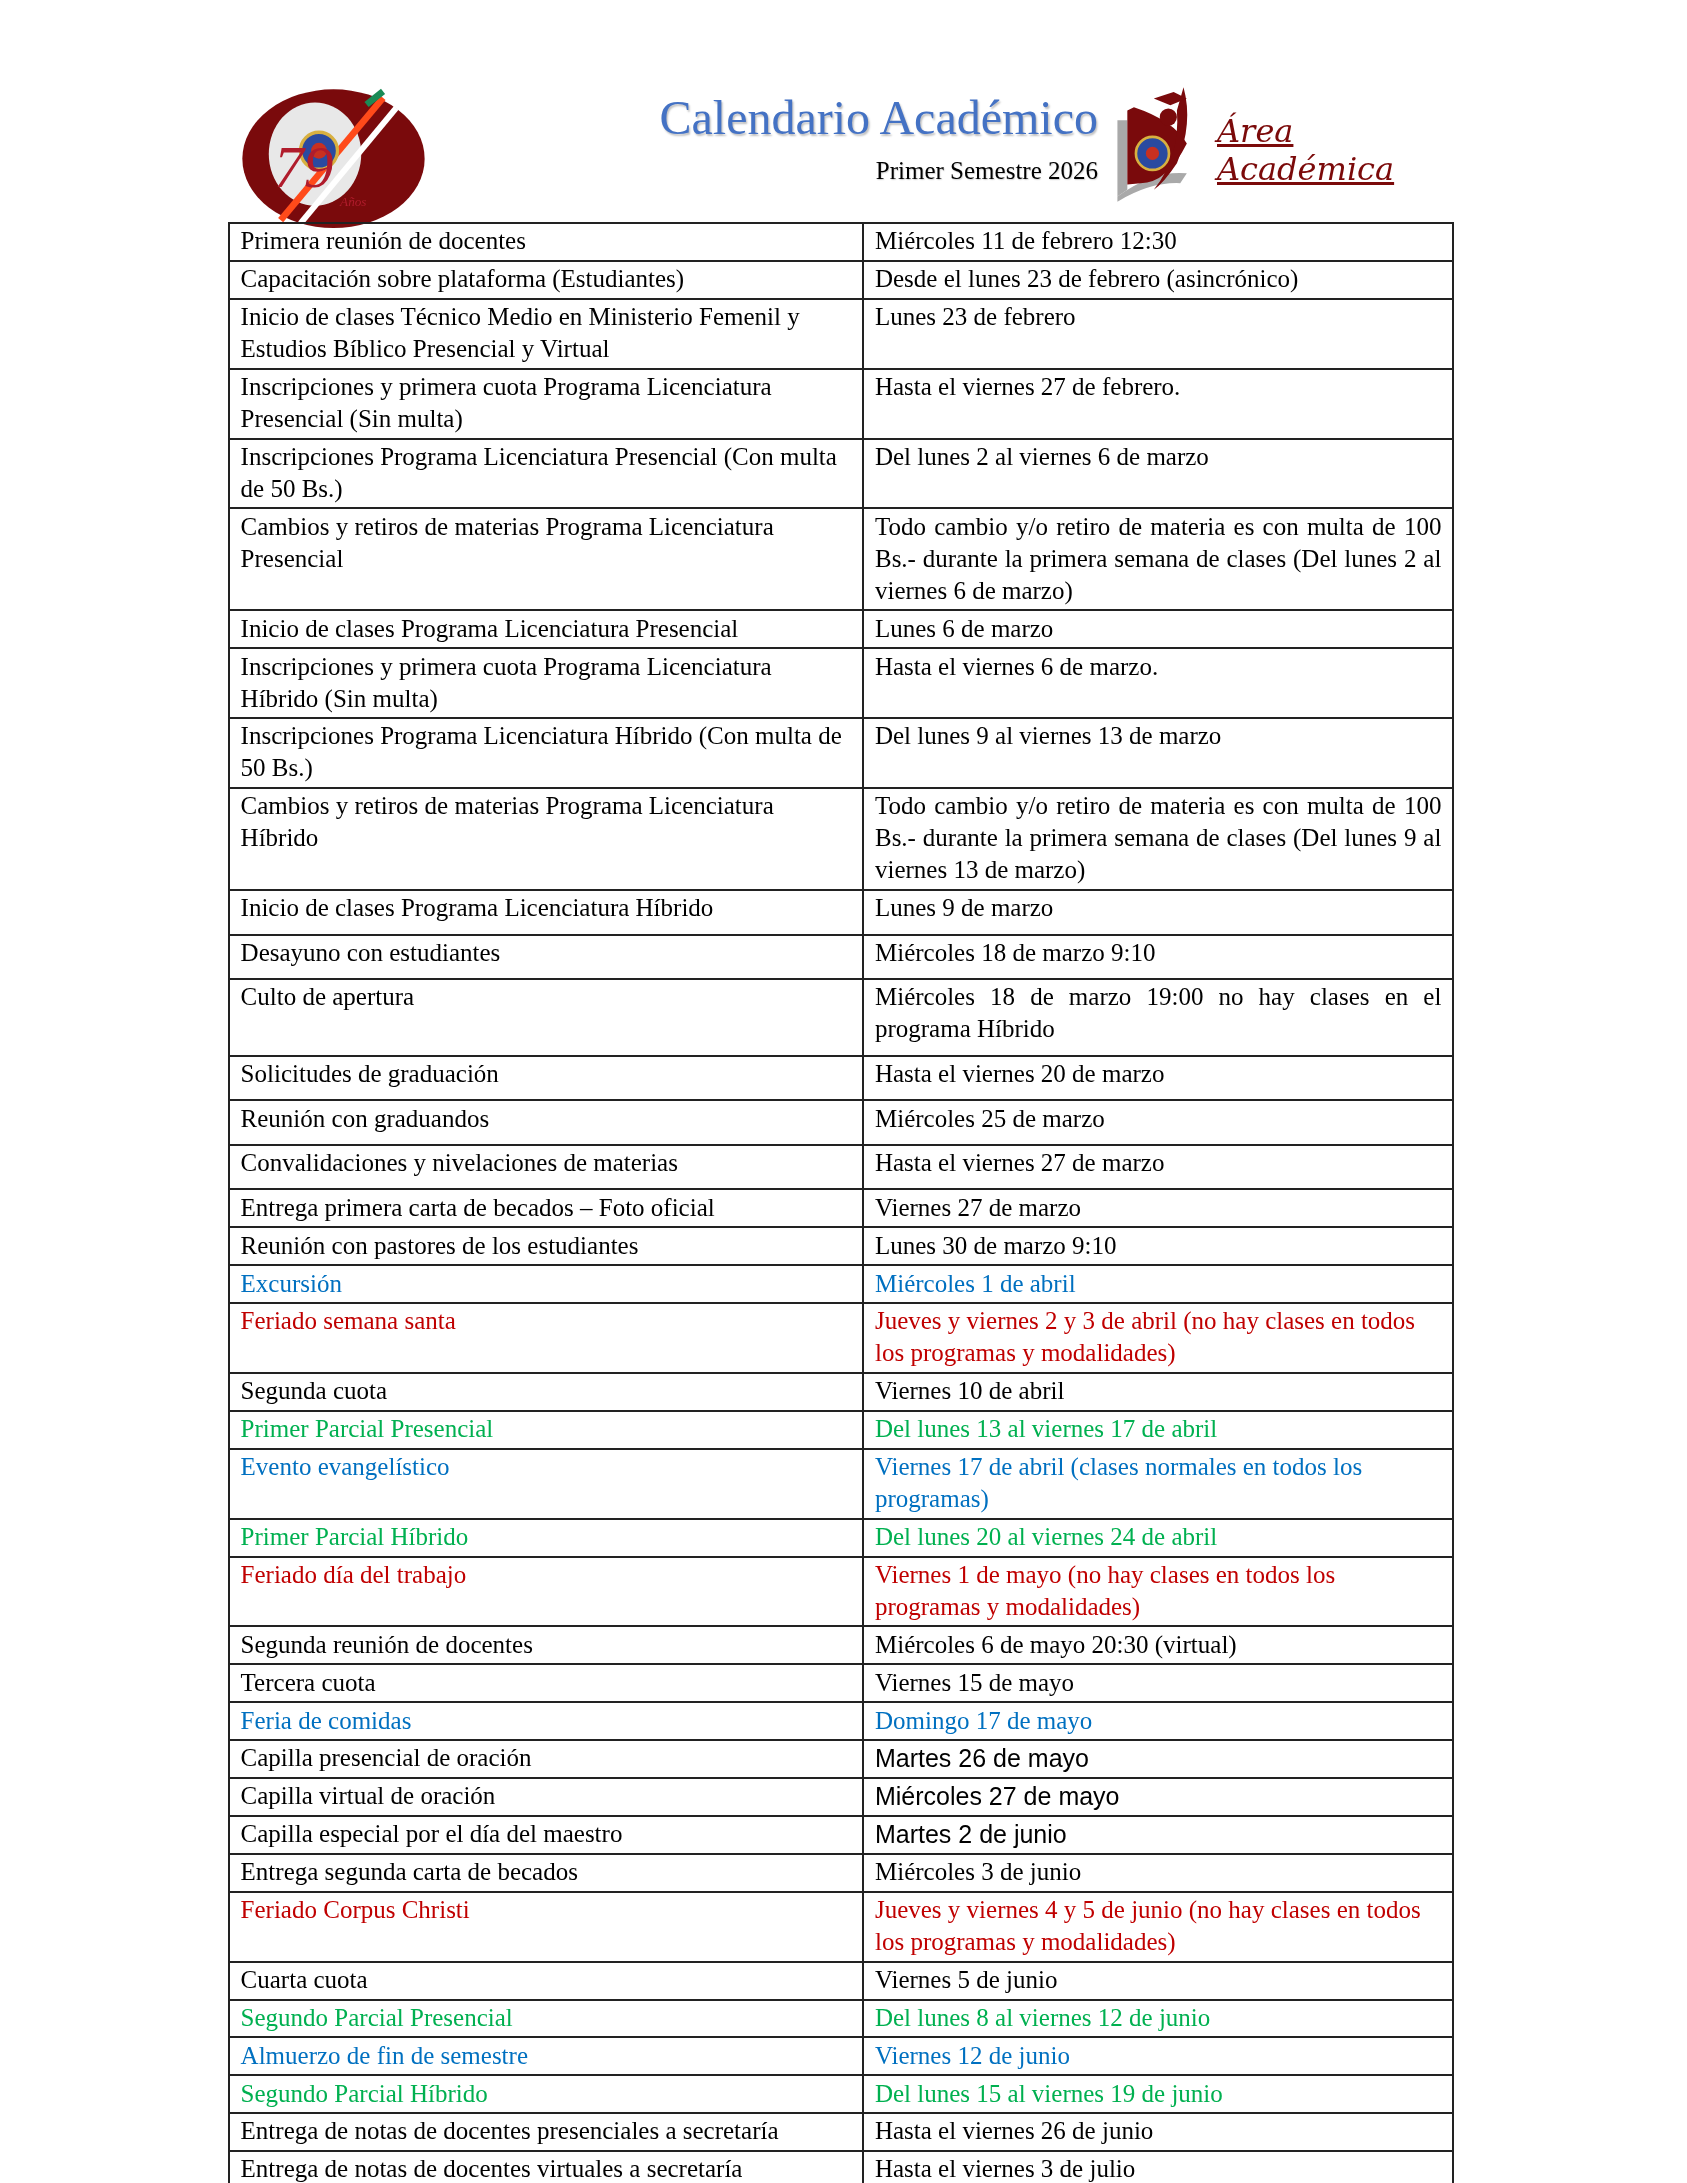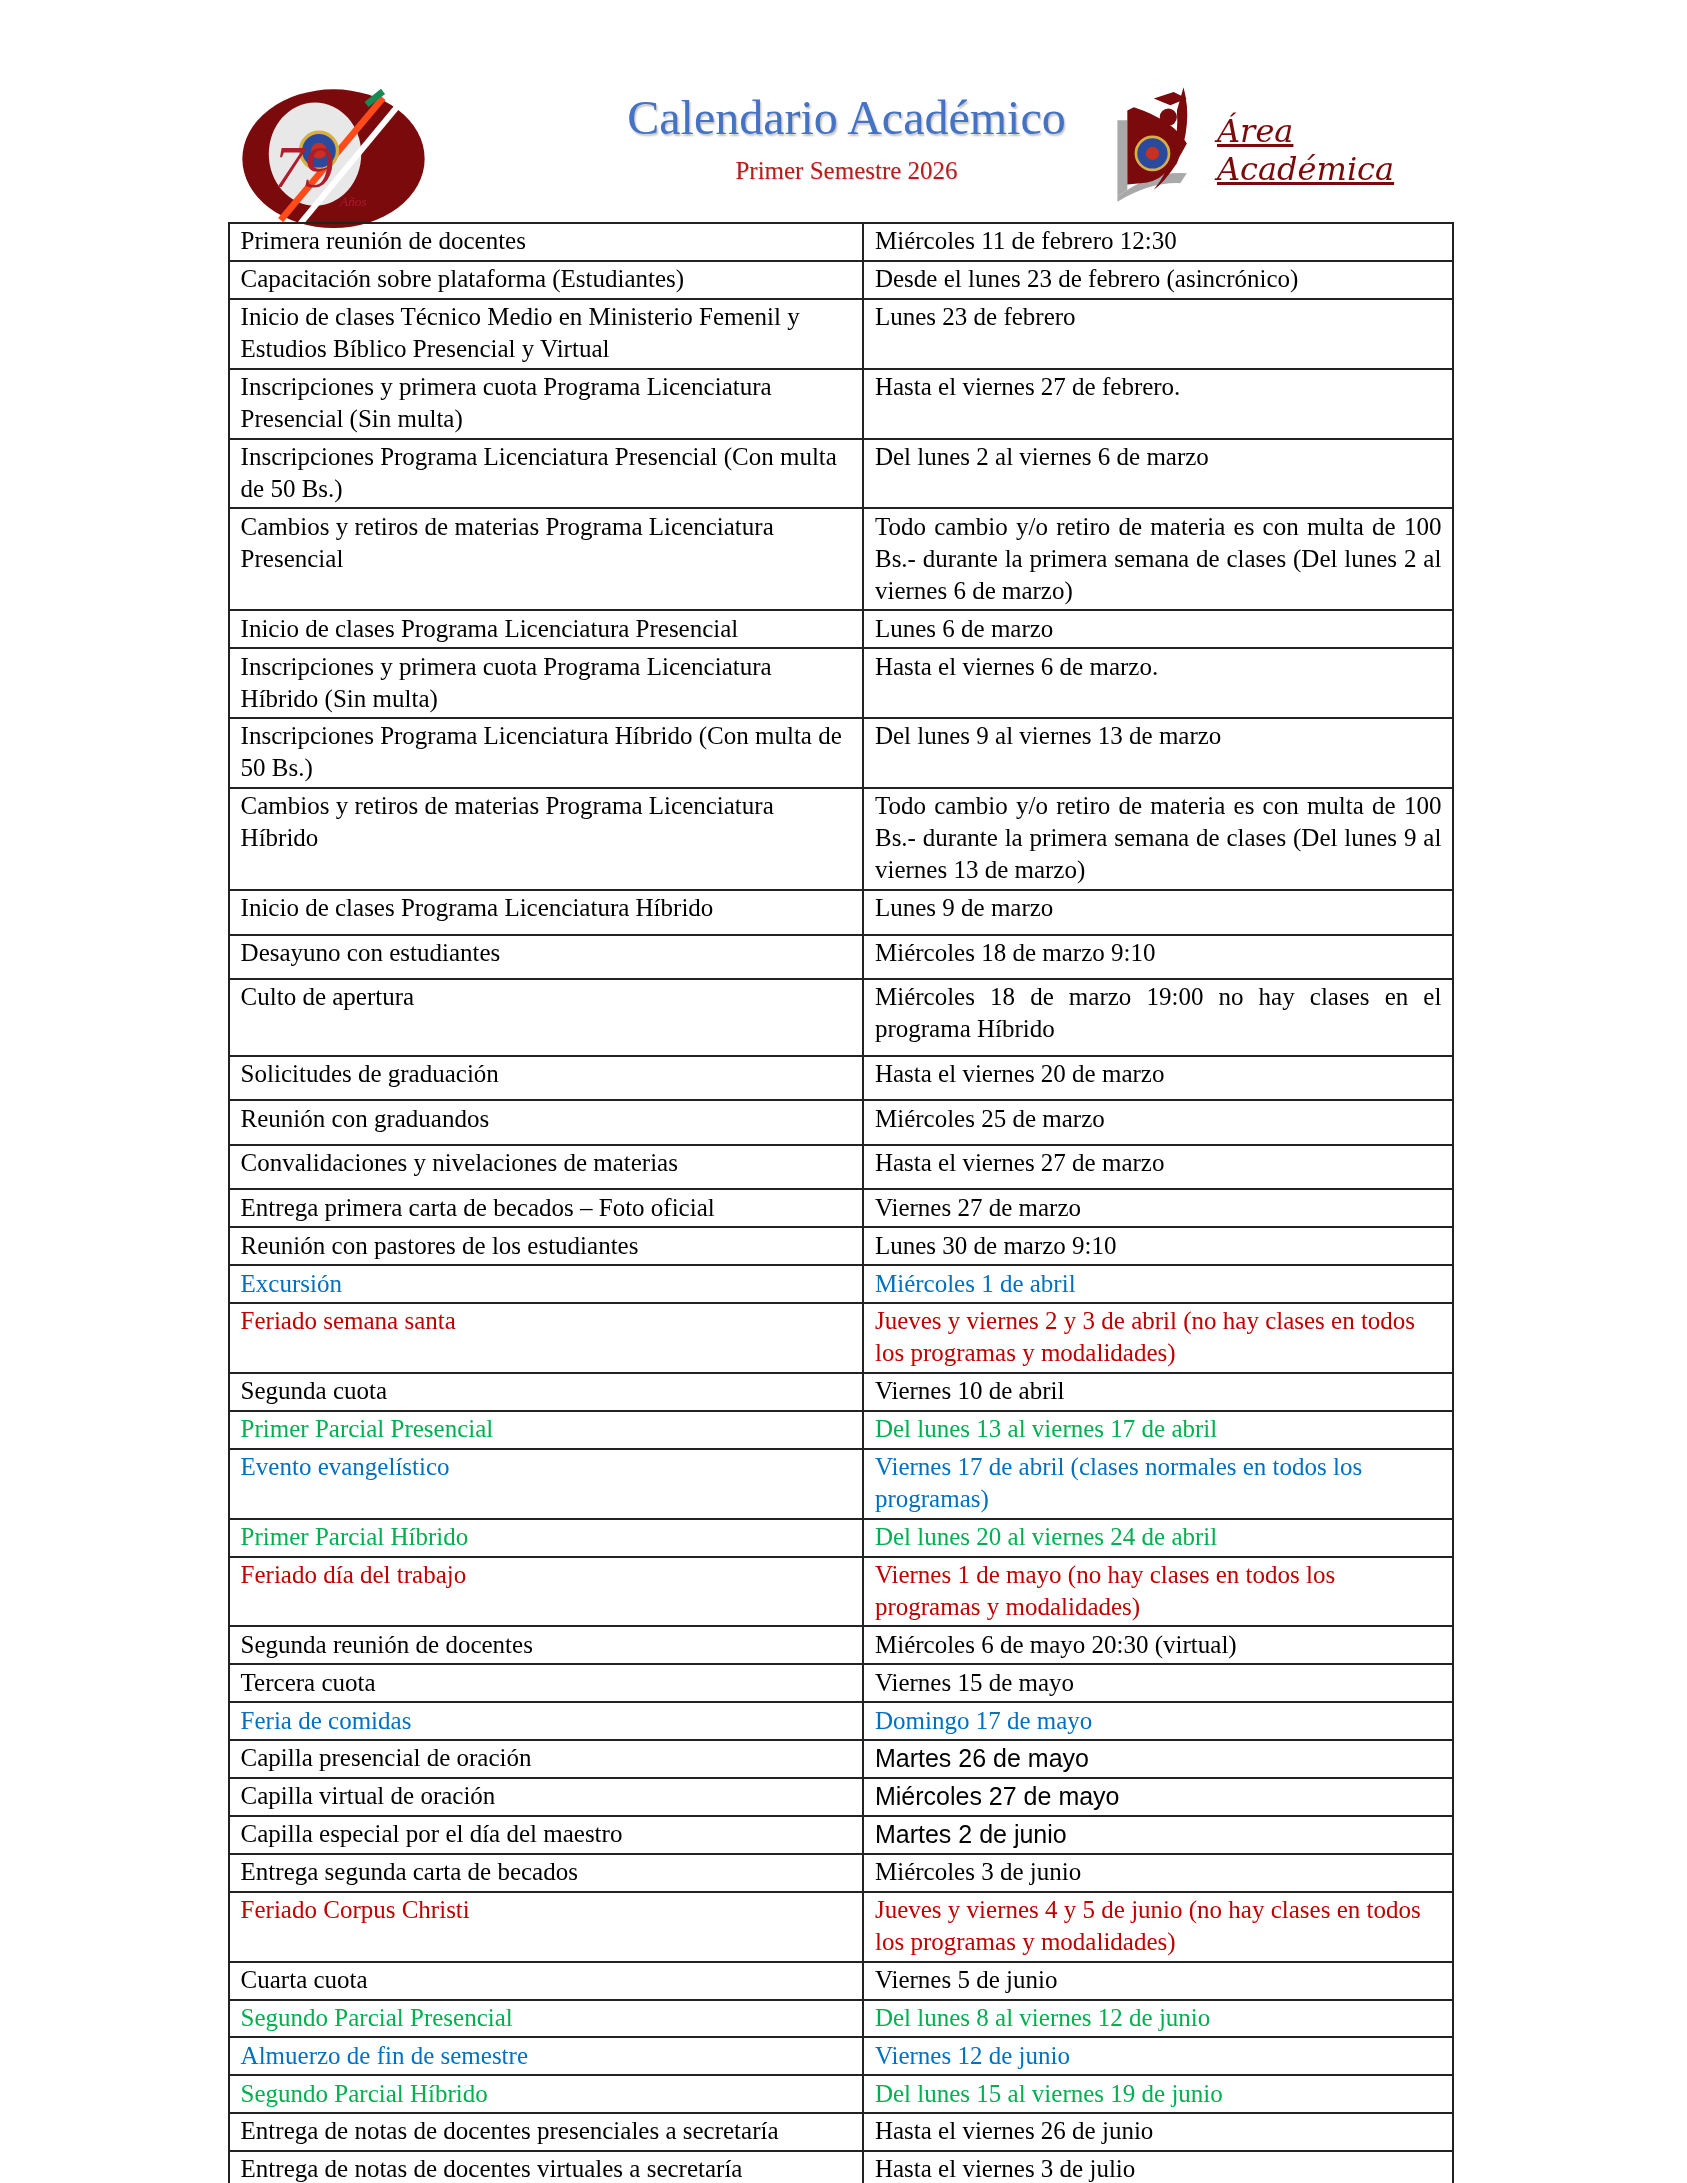--- a/index.html
+++ b/index.html
@@ -1,22 +1,22 @@
 <!DOCTYPE html>
 <html style="font-size:10.6px"><head>
 <meta charset="utf-8">
 <style>
   html, body { margin: 0; padding: 0; background: #ffffff; }
   body { width: 1687px; height: 2183px; position: relative; overflow: hidden;
          font-family: "Liberation Serif", "DejaVu Serif", serif; color: #000; }
   .header { position: absolute; left: 0; top: 15px; width: 1687px; height: 218px; }
   .logo-left { position: absolute; left: 241px; top: 73px; width: 185px; height: 142px; }
-  .title-block { position: absolute; left: 595px; top: 79px; width: 503px; text-align: center; }
+  .title-block { position: absolute; left: 595px; top: 79px; width: 503px; text-align: right; }
   .title { font-size: 48px; color: #4472C4; line-height: 1; text-shadow: 1.3px 2px 2px rgba(0,0,0,0.25); }
-  .subtitle { font-size: 25px; color: #b91c1c; margin-top: 14.6px; text-shadow: 0.7px 1.3px 1.3px rgba(0,0,0,0.2); }
+  .subtitle { font-size: 25px; color: #000000; margin-top: 14.6px; text-shadow: 0.7px 1.3px 1.3px rgba(0,0,0,0.2); }
   .logo-right { position: absolute; left: 1114px; top: 69px; width: 357px; height: 119px; }
   .area-text { position: absolute; left: 1217px; top: 98px; font-size: 32px; font-style: italic;
                color: #7B0A0A; font-family: "DejaVu Serif", serif; text-decoration: underline; }
 
   table.cal { position: absolute; left: 228px; top: 222px; width: 1226px; border-collapse: collapse; }
   table.cal td { border: 2px solid #222; vertical-align: top; padding: 1.3px 10.6px 2.6px 10.6px;
                  font-size: 25px; line-height: 32px; }
   table.cal td.c1 { width: 620px; margin-left: 8px; }
   table.cal td.c2 { width: 575px; }
   tr.pad td { padding-bottom: 9.3px; }

